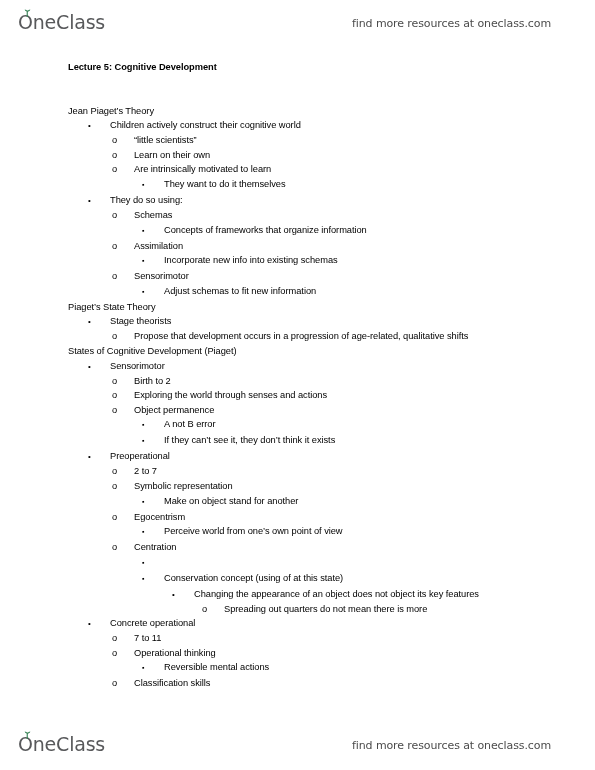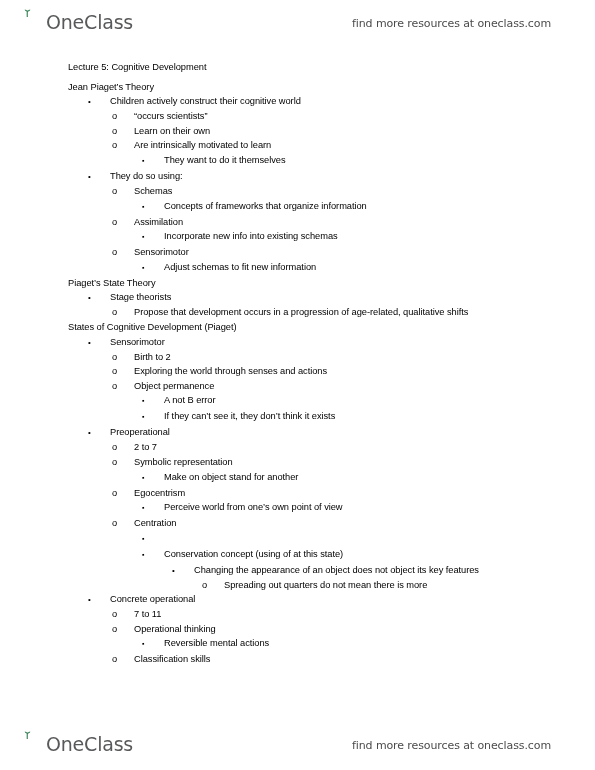--- a/index.html
+++ b/index.html
@@ -39,21 +39,20 @@
     position: relative;
     display: inline-block;
   }
   .brand-text {
     font-family: "DejaVu Sans", sans-serif;
     font-size: 19px;
     letter-spacing: -0.2px;
     color: #58595b;
     line-height: 1;
     font-weight: 400;
-    margin-left: 28px;
   }
   .leaf {
     position: absolute;
     left: 4.5px;
     top: -4px;
     width: 9px;
     height: 8px;
     pointer-events: none;
   }
 
@@ -77,23 +76,23 @@
   .line {
     position: relative;
     font-size: 9.3px;
     line-height: 14.6px;
     color: #000000;
     letter-spacing: -0.05px;
     white-space: normal;
   }
 
   .doc-title {
-    font-weight: normal;
+    font-weight: bold;
     margin-left: 68px;
-    margin-bottom: 5px;
+    margin-bottom: 29px;
   }
 
   .heading {
     margin-left: 68px;
   }
 
   
   .bullet-line {
     display: flex;
     align-items: flex-start;
@@ -139,21 +138,21 @@
 <div class="doc">
   <div class="line doc-title">Lecture 5: Cognitive Development</div>
   <div id="blocks">
       <div class="line heading">Jean Piaget’s Theory</div>
       <div class="line bullet-line lvl1">
         <span class="bullet-glyph g-disc">•</span>
         <span class="bullet-text">Children actively construct their cognitive world</span>
       </div>
       <div class="line bullet-line lvl2">
         <span class="bullet-glyph g-circle">o</span>
-        <span class="bullet-text">“occurs scientists”</span>
+        <span class="bullet-text">“little scientists”</span>
       </div>
       <div class="line bullet-line lvl2">
         <span class="bullet-glyph g-circle">o</span>
         <span class="bullet-text">Learn on their own</span>
       </div>
       <div class="line bullet-line lvl2">
         <span class="bullet-glyph g-circle">o</span>
         <span class="bullet-text">Are intrinsically motivated to learn</span>
       </div>
       <div class="line bullet-line lvl3">

